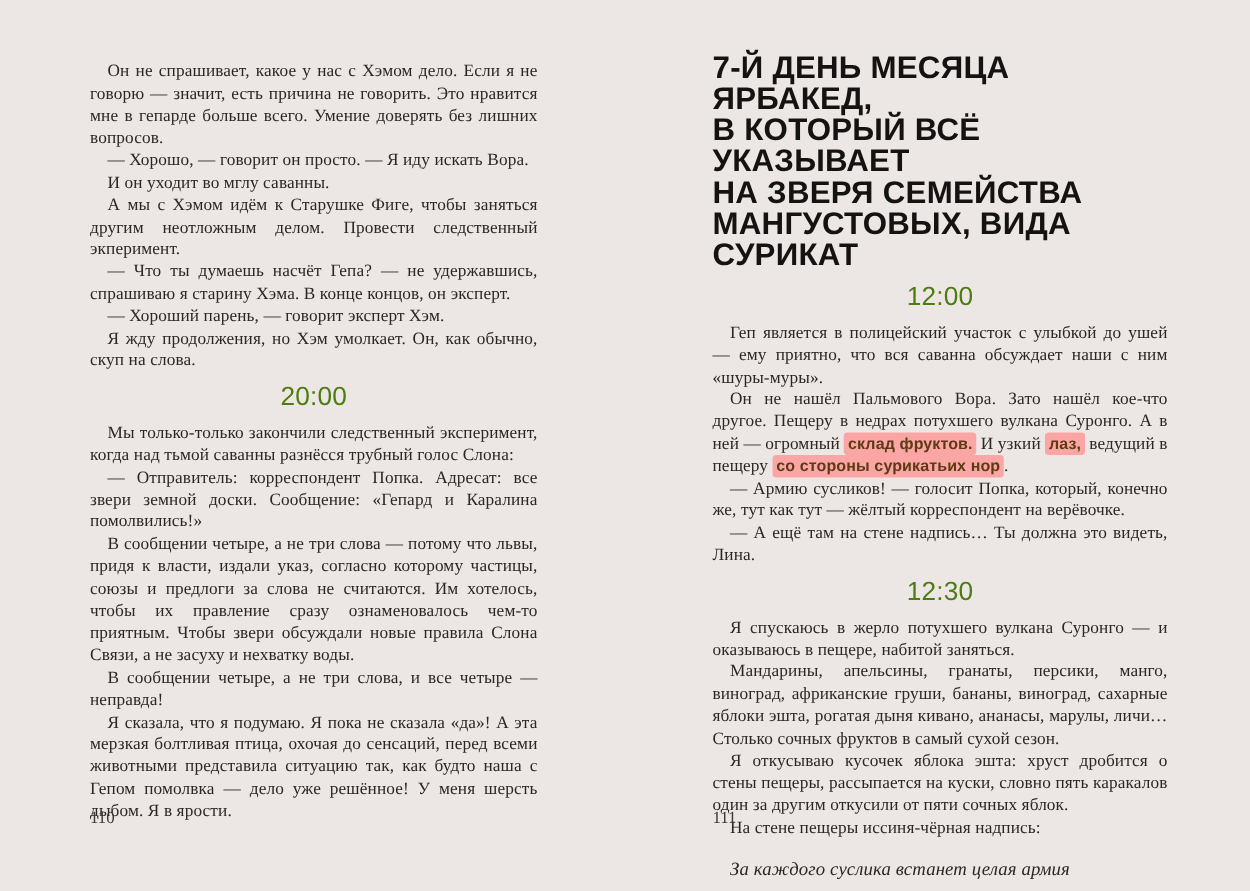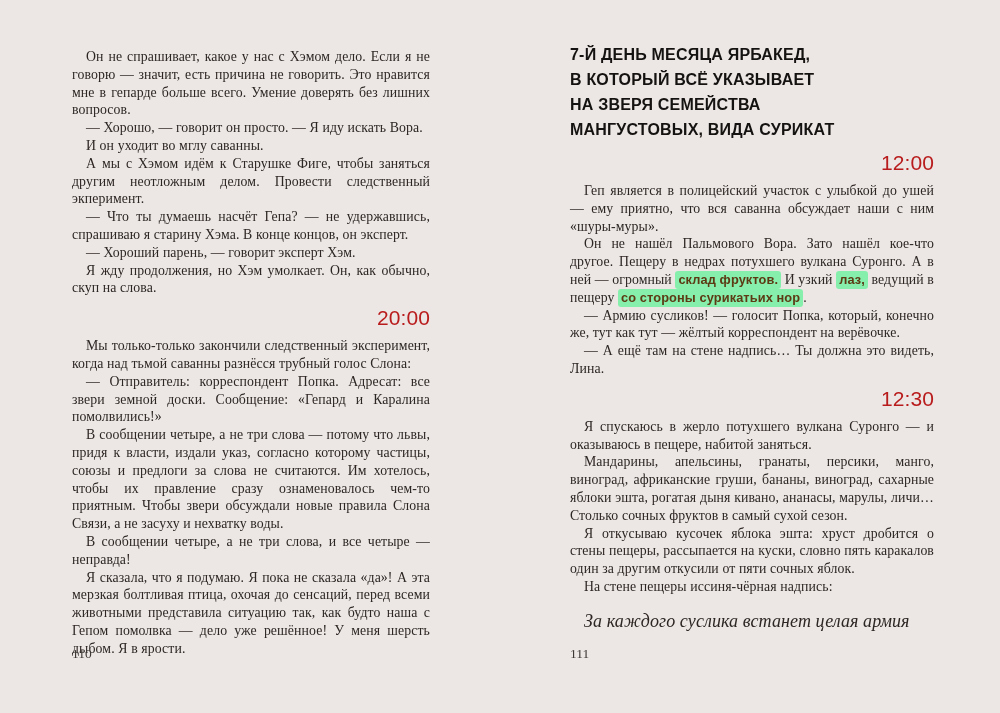--- a/index.html
+++ b/index.html
@@ -18,47 +18,47 @@
     line-height:17.8px;
     letter-spacing:0.1px;
     hyphens:auto;
   }
   #left-col{left:72px;top:48px;width:358px;}
   #right-col{left:570px;top:42px;width:364px;}
   .para{margin:0;text-indent:14px;}
   .time{
     font-family:"Liberation Sans", sans-serif;
     font-size:21px;line-height:26px;
-    color:#b91c1c;
+    color:#4d7c0f;
     margin:8px 0 6px;
-    text-align:right;text-indent:0;
+    text-align:center;text-indent:0;
   }
   .chapter-title{
     font-family:"Liberation Sans", sans-serif;
     font-weight:bold;
-    font-size:16px;line-height:25px;
+    font-size:25px;line-height:25px;
     color:#151311;
     margin:0;
     white-space:pre-line;
     text-align:left;
     letter-spacing:0.2px;
   }
   .quote{
     font-style:italic;
     margin-top:17px;
     text-align:left;
     text-indent:14px;
-    font-size:18px;
+    font-size:15px;
   }
   .hl{
     font-family:"Liberation Sans", sans-serif;
     font-size:12.8px;
     font-weight:bold;
     color:#5c3a14;
-    background:#86efac;
+    background:#fca5a5;
     padding:1px 3px 2px;
     border-radius:3px;
     -webkit-box-decoration-break:clone;
     box-decoration-break:clone;
   }
   .page-num{
     position:absolute;top:646px;
     font-size:13.5px;line-height:16px;
     color:#3e3835;
   }

